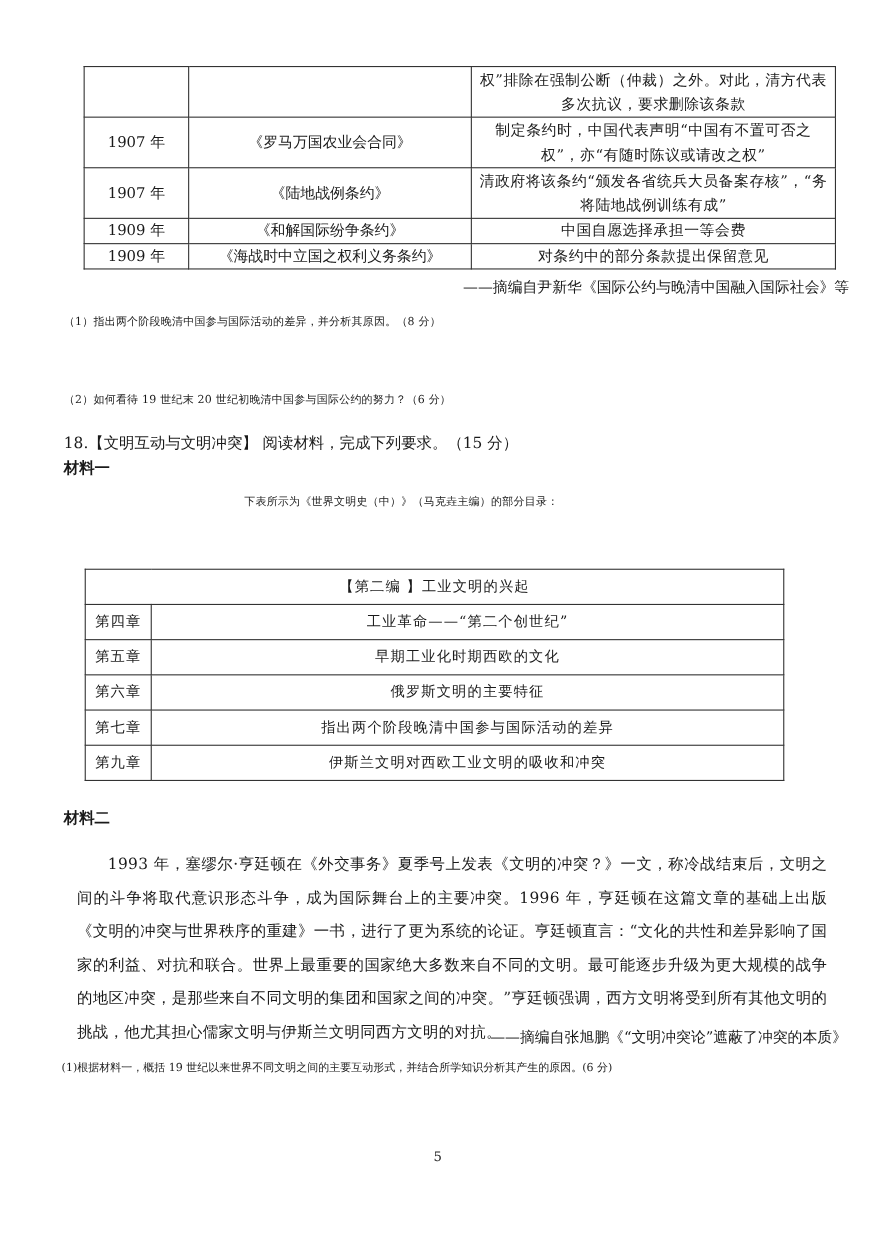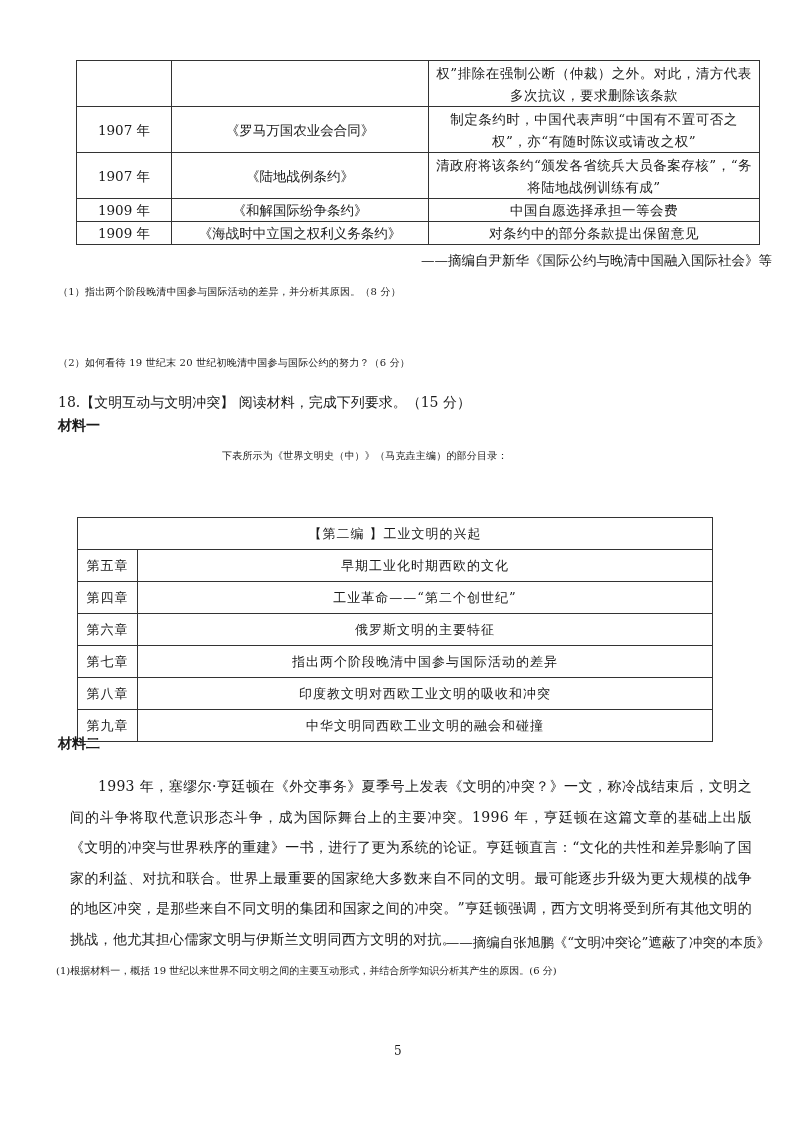--- a/index.html
+++ b/index.html
@@ -67,42 +67,38 @@
 <div class="abs heading" style="top:394px;">18.【文明互动与文明冲突】 阅读材料，完成下列要求。（15 分）</div>
 <div class="abs bold" style="left:58px; top:417px;">材料一</div>
 <div class="abs q" style="left:222px; top:449px;">下表所示为《世界文明史（中）》（马克垚主编）的部分目录：</div>
 
 <table id="t2">
   <tbody>
       <tr>
     <td colspan="2">【第二编 】工业文明的兴起</td>
   </tr>
   <tr>
+    <td class="ch">第四章</td>
+    <td>工业革命——“第二个创世纪”</td>
+  </tr>
+  <tr>
     <td class="ch">第五章</td>
     <td>早期工业化时期西欧的文化</td>
-  </tr>
-  <tr>
-    <td class="ch">第四章</td>
-    <td>工业革命——“第二个创世纪”</td>
   </tr>
   <tr>
     <td class="ch">第六章</td>
     <td>俄罗斯文明的主要特征</td>
   </tr>
   <tr>
     <td class="ch">第七章</td>
     <td>指出两个阶段晚清中国参与国际活动的差异</td>
   </tr>
   <tr>
-    <td class="ch">第八章</td>
-    <td>印度教文明对西欧工业文明的吸收和冲突</td>
-  </tr>
-  <tr>
     <td class="ch">第九章</td>
-    <td>中华文明同西欧工业文明的融会和碰撞</td>
+    <td>伊斯兰文明对西欧工业文明的吸收和冲突</td>
   </tr>
 </tbody>
   </table>
 
 <div class="abs bold" style="left:58px; top:735px;">材料二</div>
 
 <div class="para" style="top:759px;">
   <p class="indent">1993 年，塞缪尔·亨廷顿在《外交事务》夏季号上发表《文明的冲突？》一文，称冷战结束后，文明之间的斗争将取代意识形态斗争，成为国际舞台上的主要冲突。1996 年，亨廷顿在这篇文章的基础上出版《文明的冲突与世界秩序的重建》一书，进行了更为系统的论证。亨廷顿直言：“文化的共性和差异影响了国家的利益、对抗和联合。世界上最重要的国家绝大多数来自不同的文明。最可能逐步升级为更大规模的战争的地区冲突，是那些来自不同文明的集团和国家之间的冲突。”亨廷顿强调，西方文明将受到所有其他文明的挑战，他尤其担心儒家文明与伊斯兰文明同西方文明的对抗。</p>
 </div>
 

